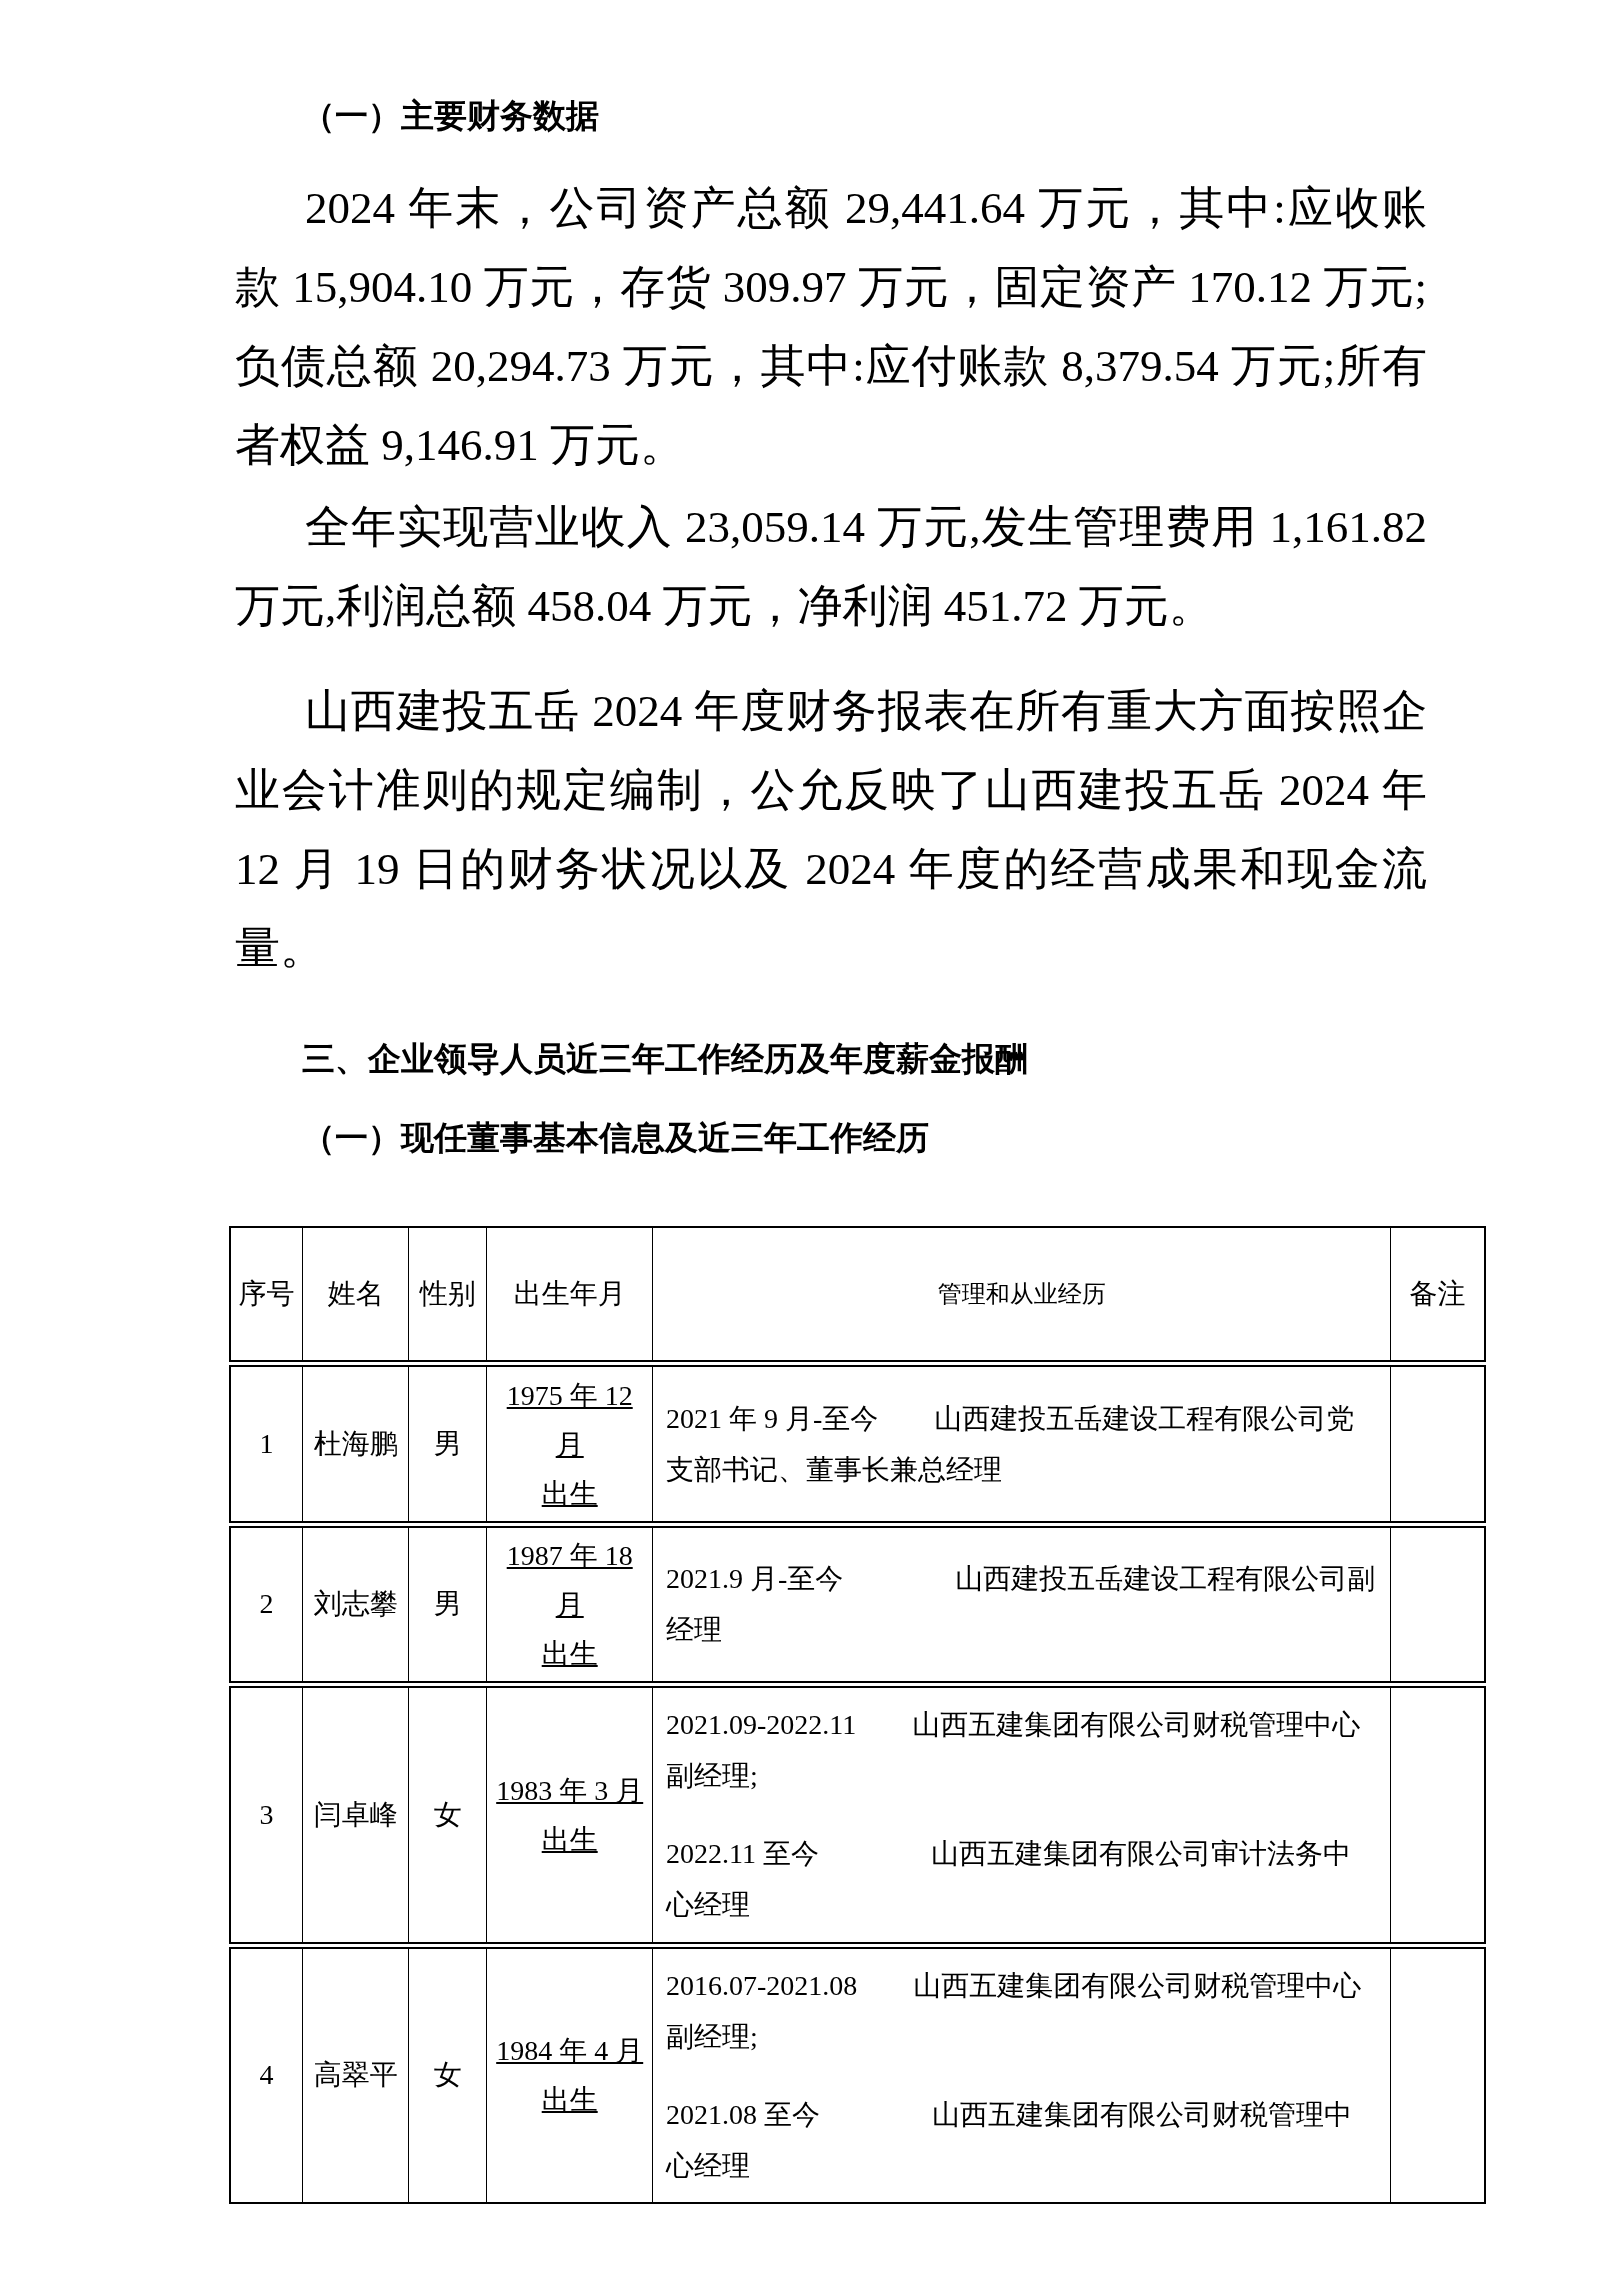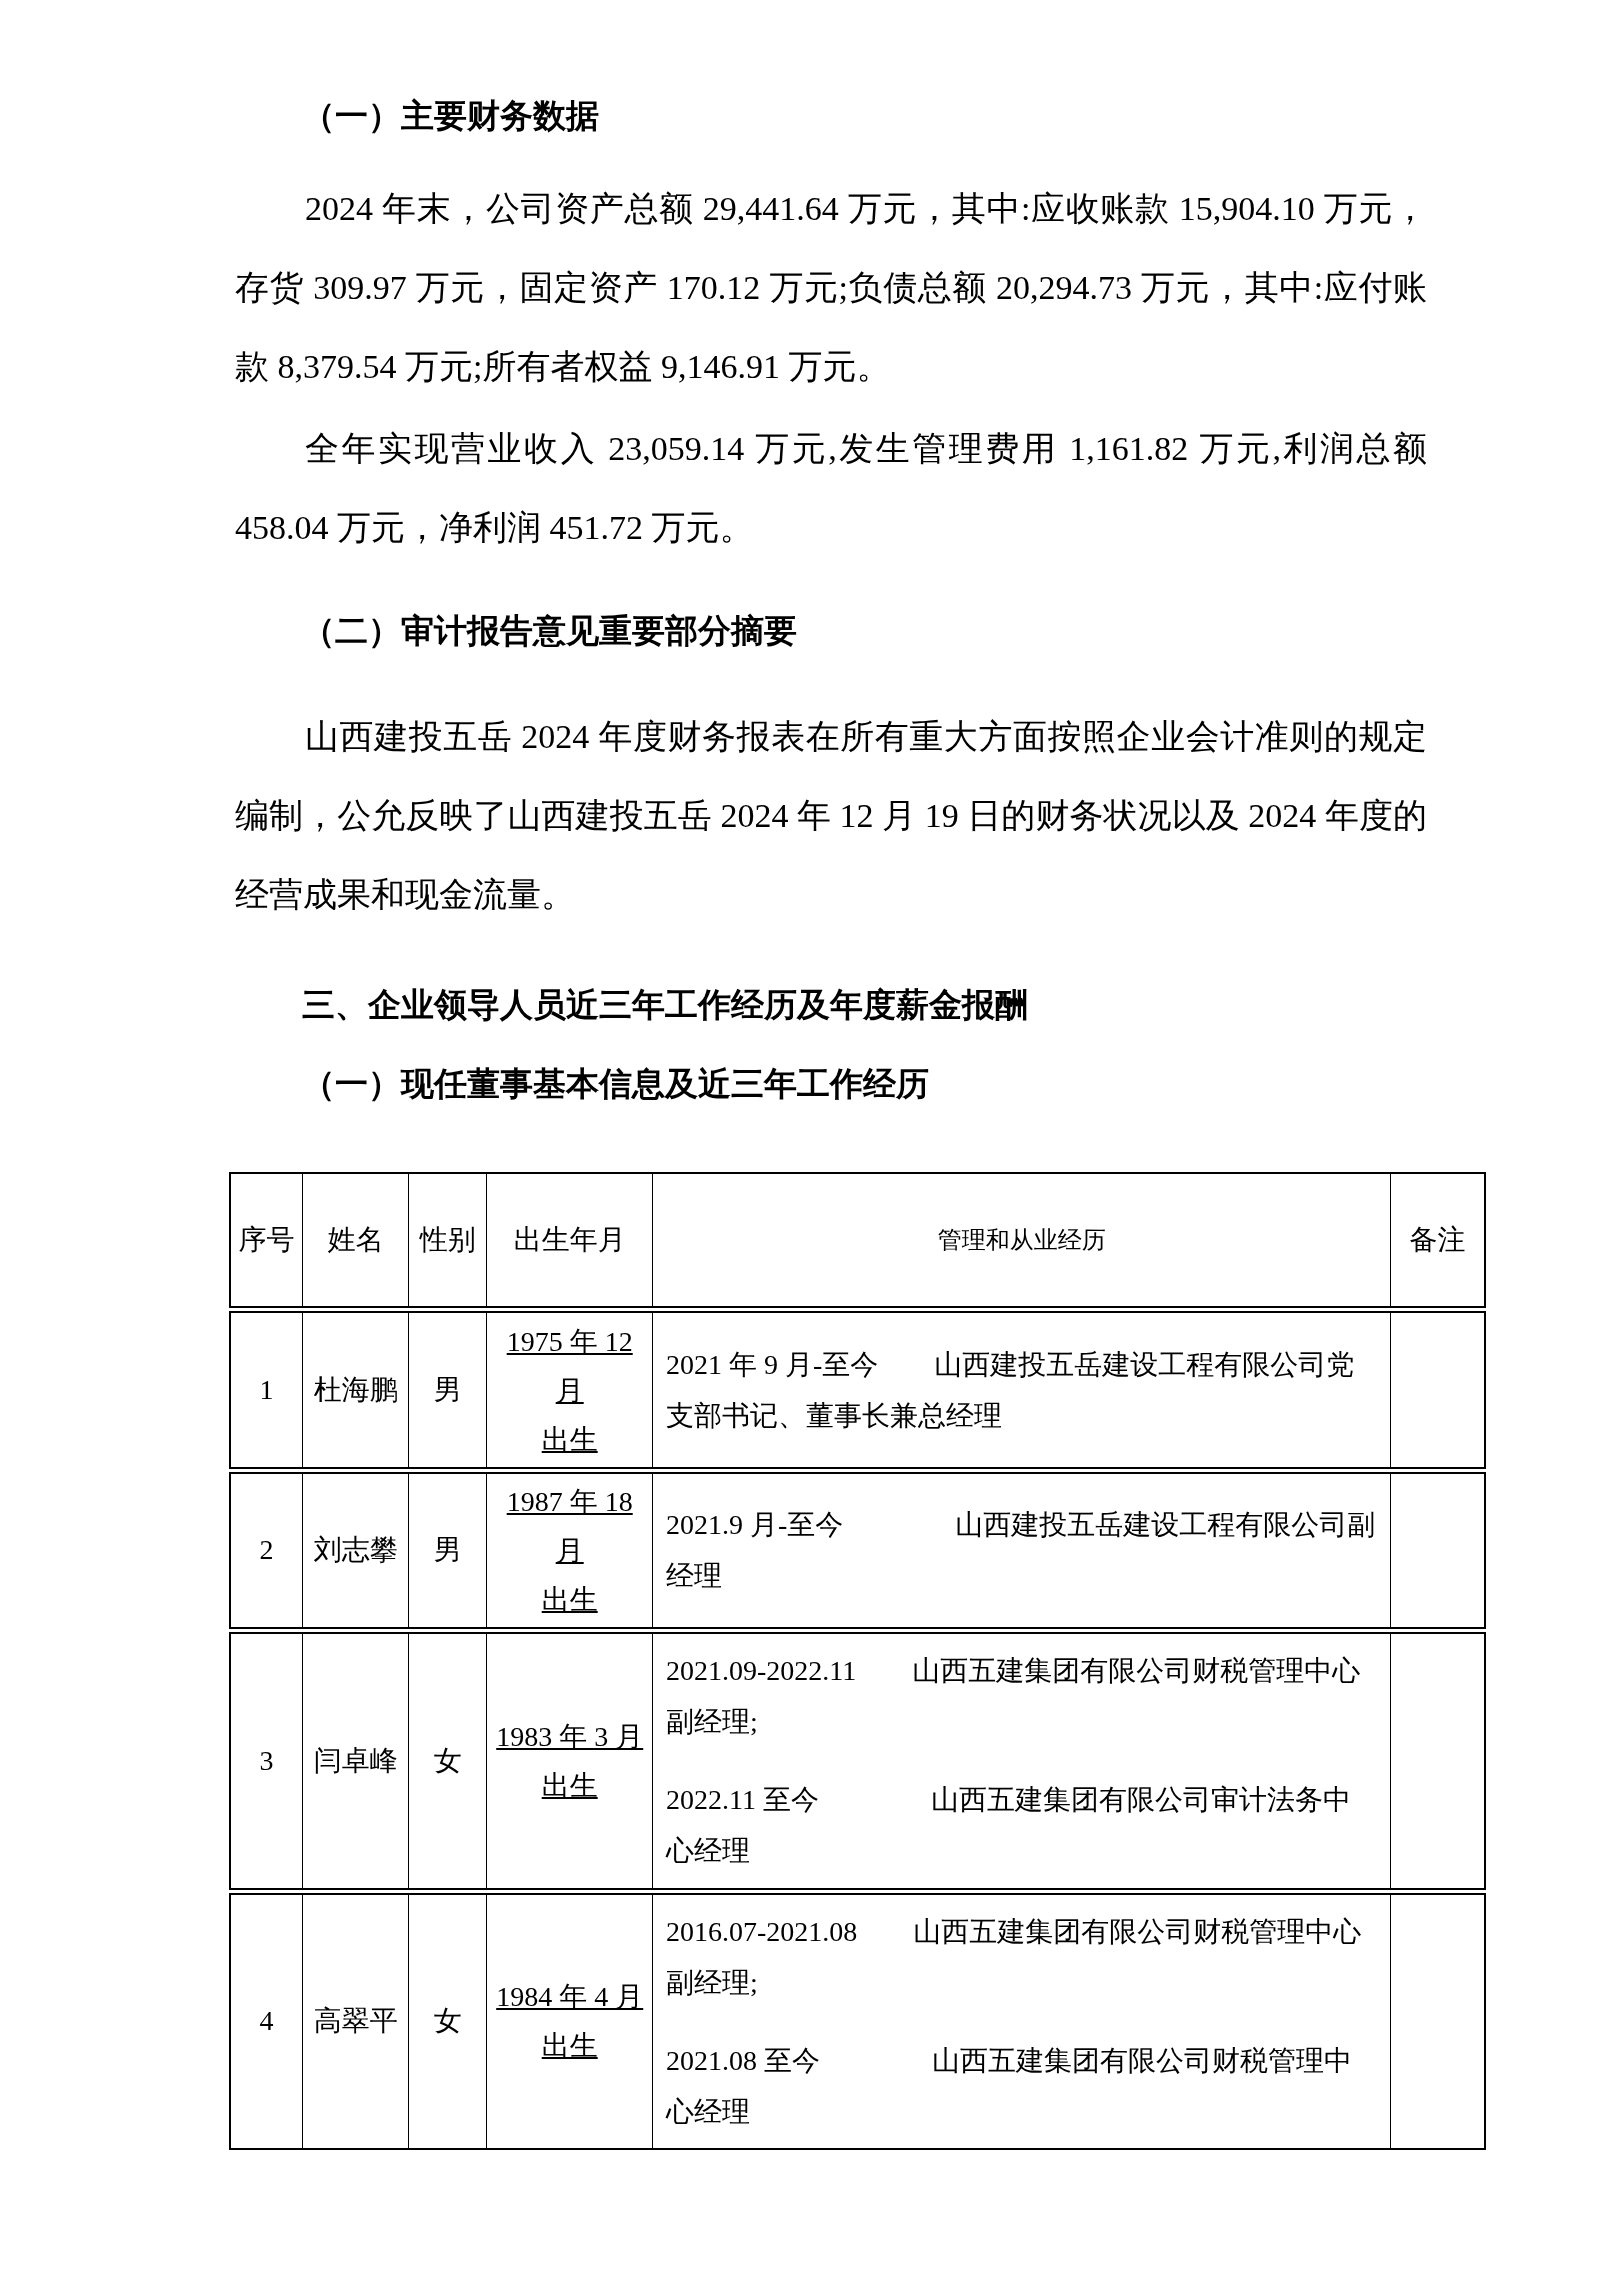--- a/index.html
+++ b/index.html
@@ -21,21 +21,21 @@
     padding-top: 76px;
   }
   .hd {
     font-size: 33px;
     font-weight: bold;
     line-height: 79px;
     margin: 0 0 0 67px;
     white-space: nowrap;
   }
   .body-para {
-    font-size: 34px;
+    font-size: 45px;
     line-height: 79px;
     text-align: justify;
     text-indent: 70px;
     margin: 0;
   }
   .mt-p1 { margin-top: 12.7px; }
   .mt-p2 { margin-top: 3.2px; }
   .mt-h2 { margin-top: 25px; }
   .mt-p3 { margin-top: 26px; }
   .mt-h3 { margin-top: 32px; }
@@ -82,21 +82,20 @@
 
 <div class="page">
   <div class="content">
 
     <h3 class="hd">（一）主要财务数据</h3>
 
     <p class="body-para mt-p1">2024 年末，公司资产总额 29,441.64 万元，其中:应收账款 15,904.10 万元，存货 309.97 万元，固定资产 170.12 万元;负债总额 20,294.73 万元，其中:应付账款 8,379.54 万元;所有者权益 9,146.91 万元。</p>
 
     <p class="body-para mt-p2">全年实现营业收入 23,059.14 万元,发生管理费用 1,161.82 万元,利润总额 458.04 万元，净利润 451.72 万元。</p>
 
-    <h3 class="hd mt-h2">（二）审计报告意见重要部分摘要</h3>
 
     <p class="body-para mt-p3">山西建投五岳 2024 年度财务报表在所有重大方面按照企业会计准则的规定编制，公允反映了山西建投五岳 2024 年 12 月 19 日的财务状况以及 2024 年度的经营成果和现金流量。</p>
 
     <h3 class="hd mt-h3">三、企业领导人员近三年工作经历及年度薪金报酬</h3>
 
     <h3 class="hd mt-h4">（一）现任董事基本信息及近三年工作经历</h3>
 
     <table class="lead">
       <colgroup>
         <col style="width:73px">

